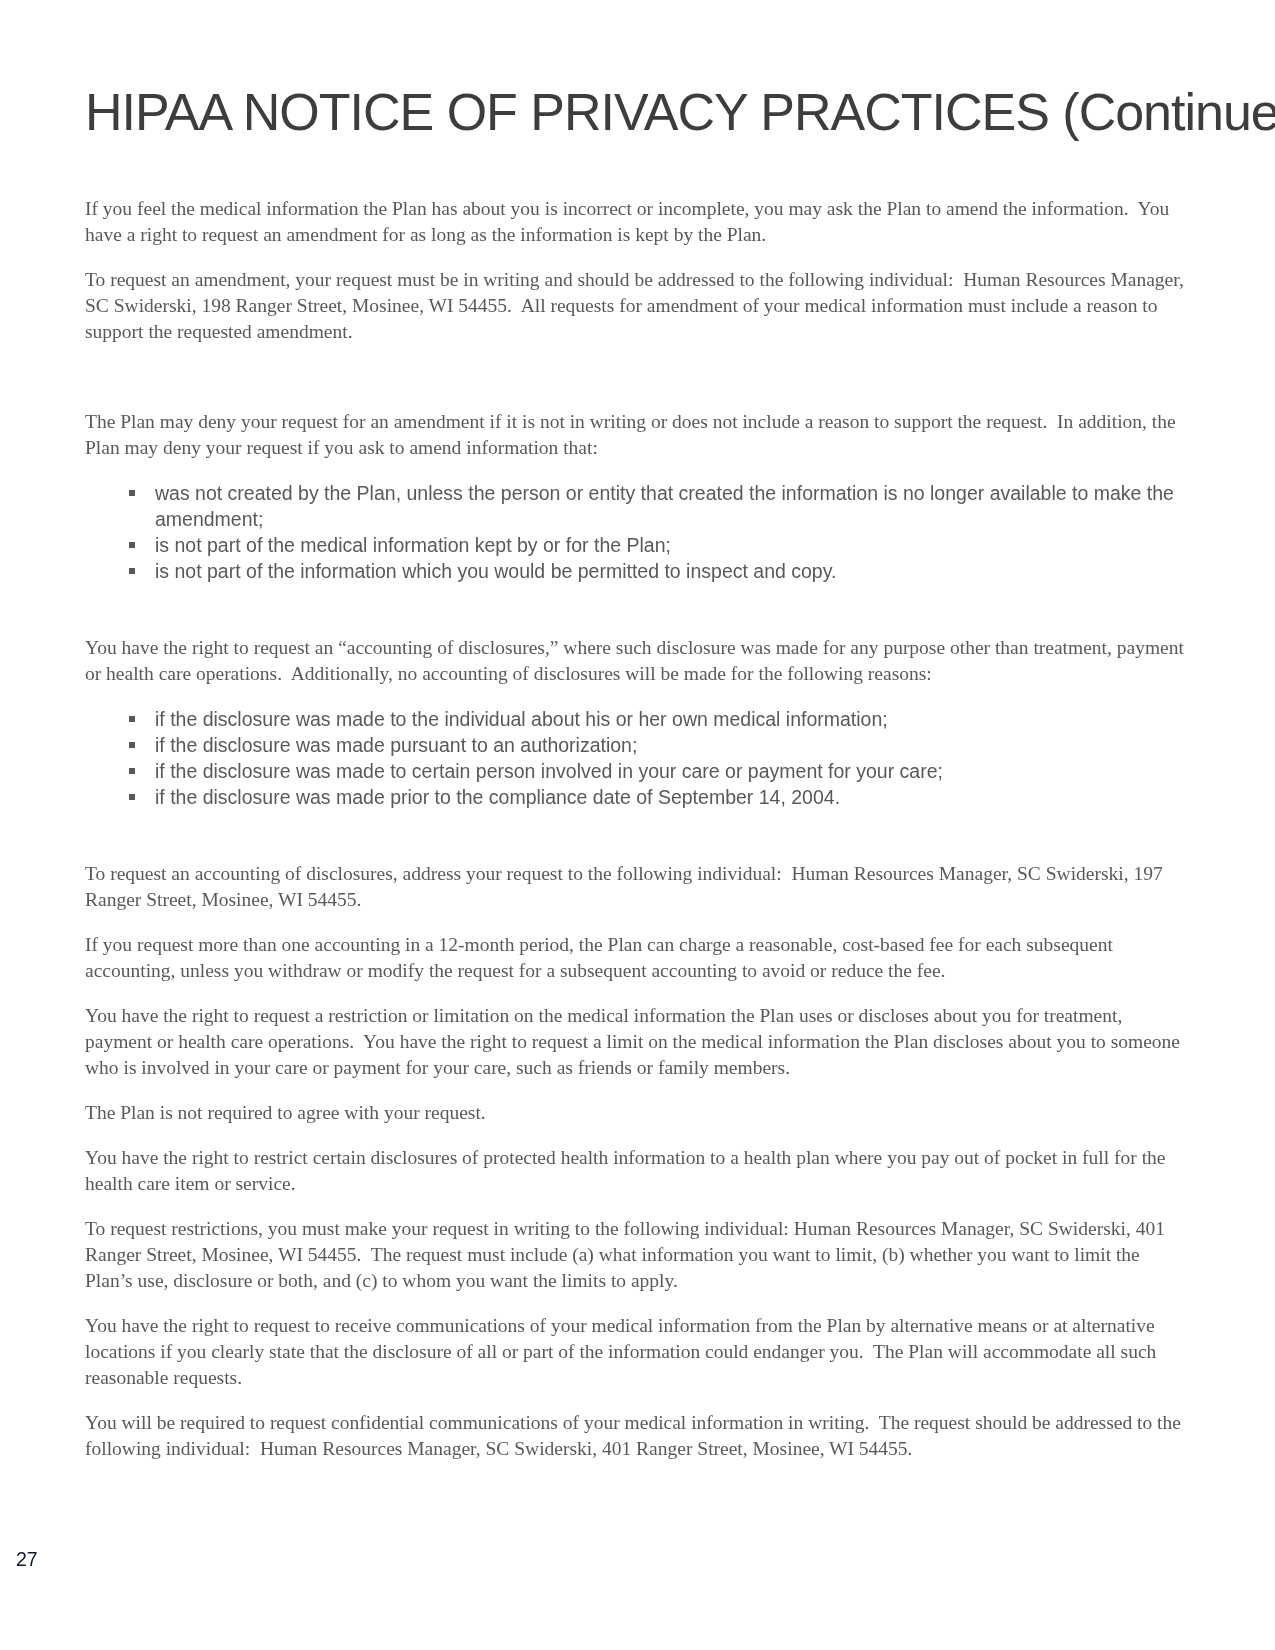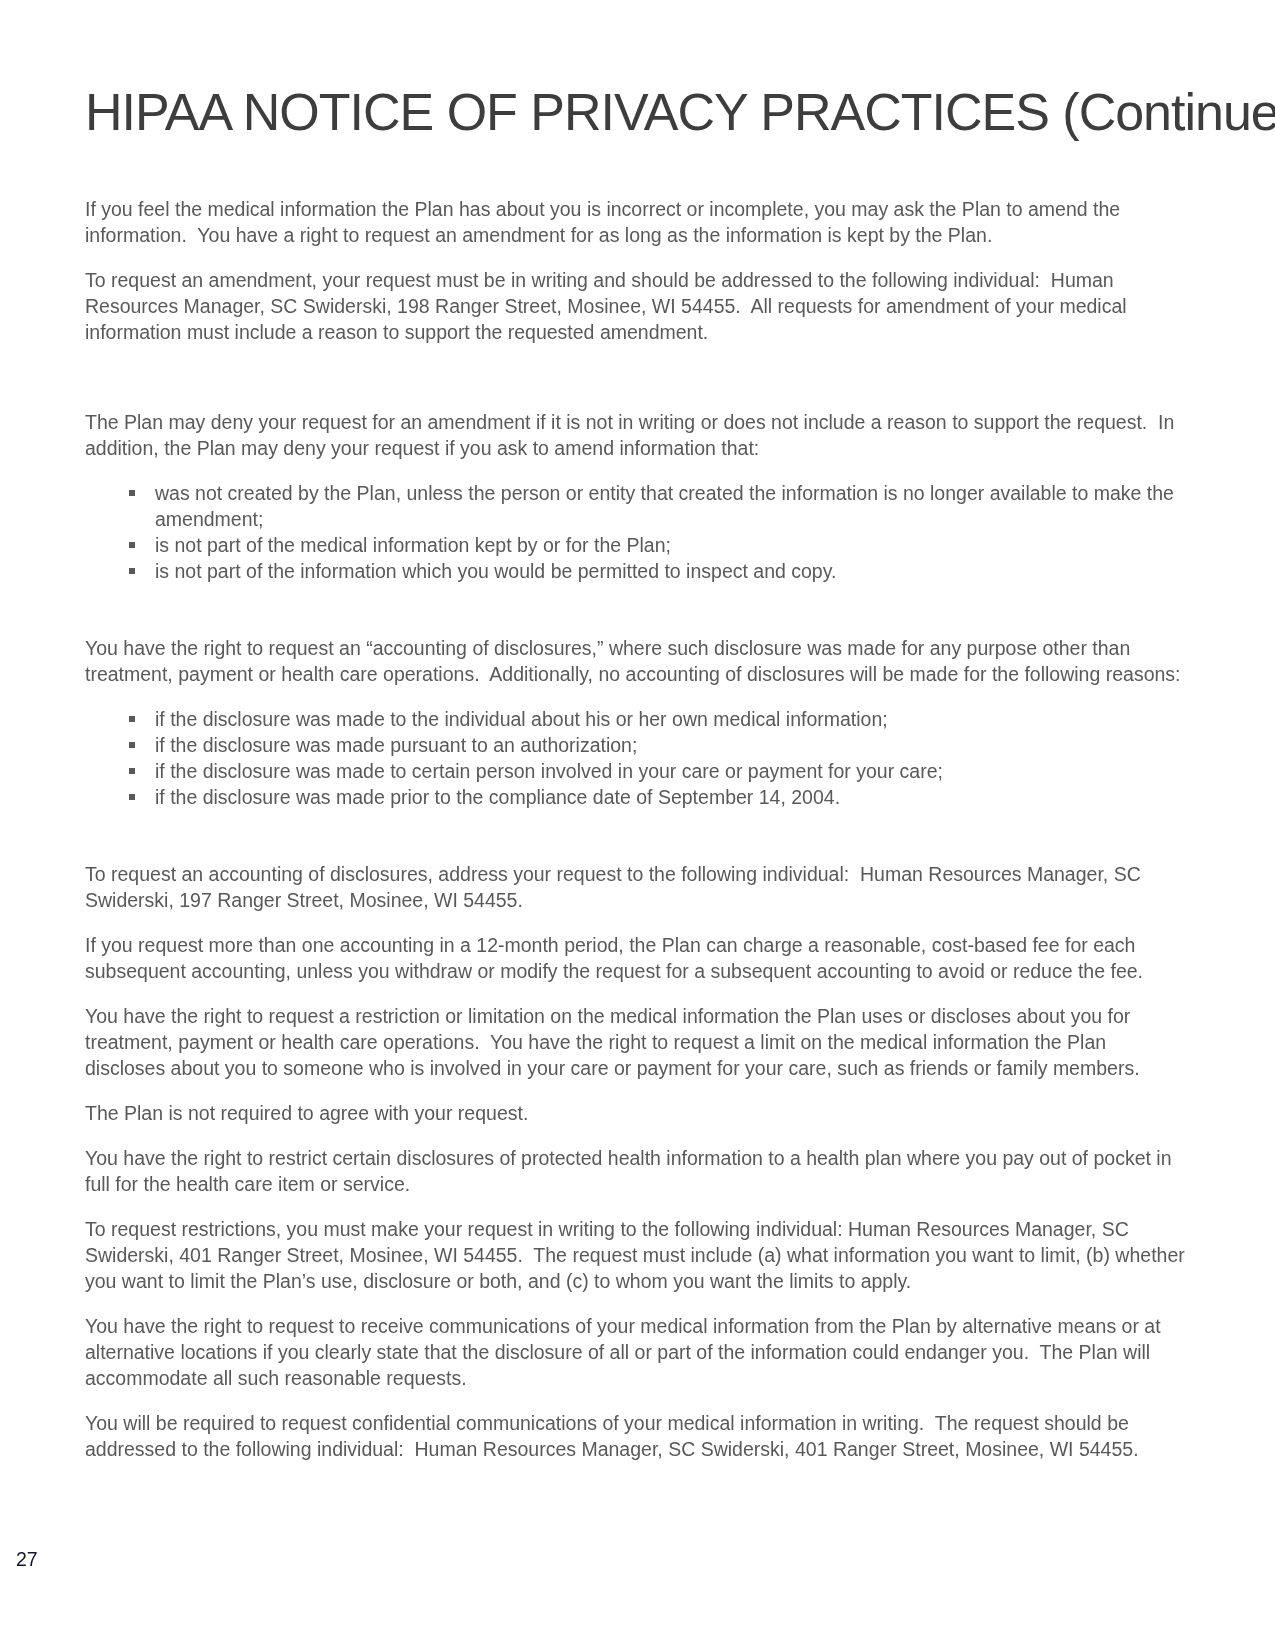--- a/index.html
+++ b/index.html
@@ -21,20 +21,21 @@
     font-size: 52px;
     line-height: 48px;
     font-weight: 400;
     letter-spacing: -1px;
     color: #3d3d3d;
     white-space: nowrap;
   }
   .para {
     margin: 0 0 19px 0;
     white-space: pre-wrap;
+    font-family: Liberation Serif, serif;
   }
   .blank-line { height: 45px; }
   ul.bullet-list {
     list-style: none;
     margin: 0 0 6px 0;
     padding: 0;
   }
   ul.bullet-list li {
     position: relative;
     padding-left: 70px;

